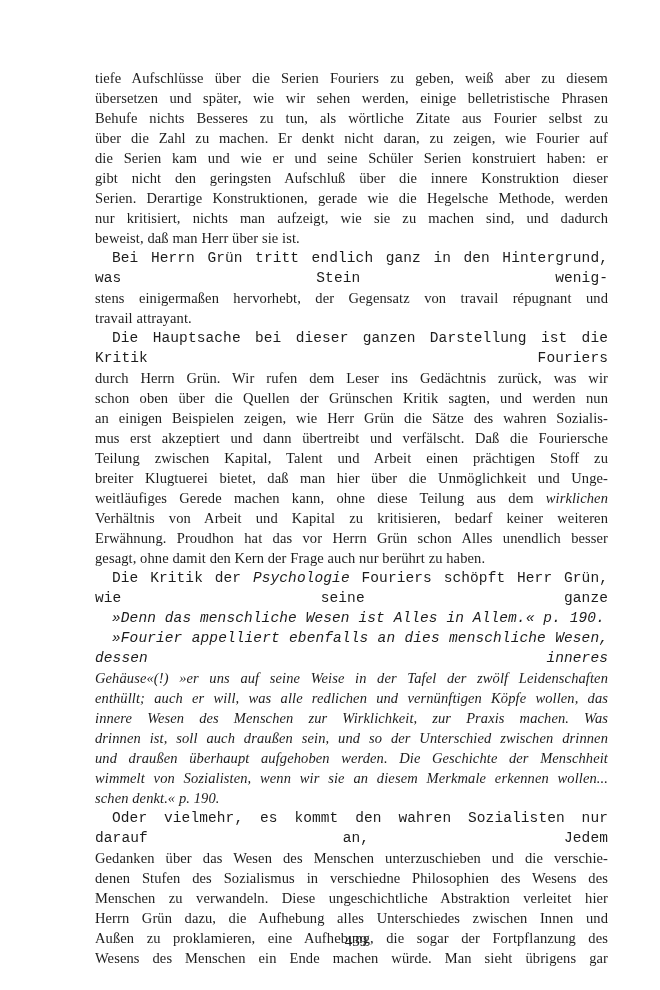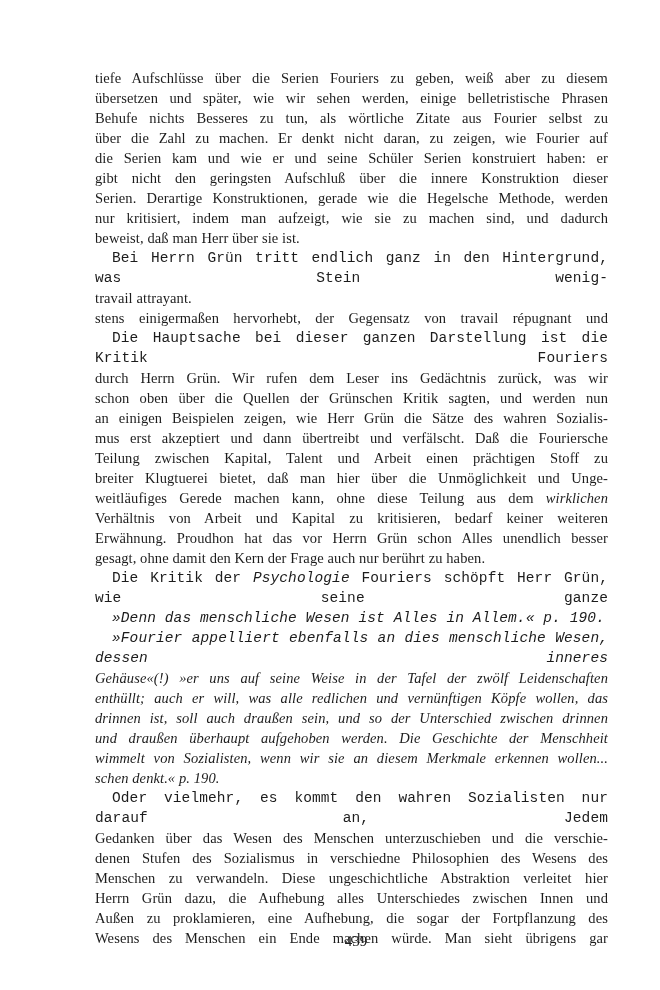--- a/index.html
+++ b/index.html
@@ -55,41 +55,42 @@
 
 <div class="page">
   <div class="textblock">
       <div class="line"><span>tiefe Aufschlüsse über die Serien Fouriers zu geben, weiß aber zu diesem</span></div>
       <div class="line"><span>übersetzen und später, wie wir sehen werden, einige belletristische Phrasen</span></div>
       <div class="line"><span>Behufe nichts Besseres zu tun, als wörtliche Zitate aus Fourier selbst zu</span></div>
       <div class="line"><span>über die Zahl zu machen. Er denkt nicht daran, zu zeigen, wie Fourier auf</span></div>
       <div class="line"><span>die Serien kam und wie er und seine Schüler Serien konstruiert haben: er</span></div>
       <div class="line"><span>gibt nicht den geringsten Aufschluß über die innere Konstruktion dieser</span></div>
       <div class="line"><span>Serien. Derartige Konstruktionen, gerade wie die Hegelsche Methode, werden</span></div>
-      <div class="line"><span>nur kritisiert, indem man aufzeigt, wie sie zu machen sind, und dadurch</span></div>
+      <div class="line"><span>nur kritisiert, nichts man aufzeigt, wie sie zu machen sind, und dadurch</span></div>
       <div class="line end"><span>beweist, daß man Herr über sie ist.</span></div>
       <div class="line indent"><span>Bei Herrn Grün tritt endlich ganz in den Hintergrund, was Stein wenig-</span></div>
+      <div class="line"><span>stens einigermaßen hervorhebt, der Gegensatz von travail répugnant und</span></div>
       <div class="line end"><span>travail attrayant.</span></div>
-      <div class="line"><span>stens einigermaßen hervorhebt, der Gegensatz von travail répugnant und</span></div>
       <div class="line indent"><span>Die Hauptsache bei dieser ganzen Darstellung ist die Kritik Fouriers</span></div>
       <div class="line"><span>durch Herrn Grün. Wir rufen dem Leser ins Gedächtnis zurück, was wir</span></div>
       <div class="line"><span>schon oben über die Quellen der Grünschen Kritik sagten, und werden nun</span></div>
       <div class="line"><span>an einigen Beispielen zeigen, wie Herr Grün die Sätze des wahren Sozialis-</span></div>
       <div class="line"><span>mus erst akzeptiert und dann übertreibt und verfälscht. Daß die Fouriersche</span></div>
       <div class="line"><span>Teilung zwischen Kapital, Talent und Arbeit einen prächtigen Stoff zu</span></div>
       <div class="line"><span>breiter Klugtuerei bietet, daß man hier über die Unmöglichkeit und Unge-</span></div>
       <div class="line"><span>weitläufiges Gerede machen kann, ohne diese Teilung aus dem </span><i>wirklichen</i></div>
       <div class="line"><span>Verhältnis von Arbeit und Kapital zu kritisieren, bedarf keiner weiteren</span></div>
       <div class="line"><span>Erwähnung. Proudhon hat das vor Herrn Grün schon Alles unendlich besser</span></div>
       <div class="line end"><span>gesagt, ohne damit den Kern der Frage auch nur berührt zu haben.</span></div>
       <div class="line indent"><span>Die Kritik der </span><i>Psychologie</i><span> Fouriers schöpft Herr Grün, wie seine ganze</span></div>
       <div class="line indent end"><i>»Denn das menschliche Wesen ist Alles in Allem.« p. 190.</i></div>
       <div class="line indent"><i>»Fourier appelliert ebenfalls an dies menschliche Wesen, dessen inneres</i></div>
       <div class="line"><i>Gehäuse«(!) »er uns auf seine Weise in der Tafel der zwölf Leidenschaften</i></div>
       <div class="line"><i>enthüllt; auch er will, was alle redlichen und vernünftigen Köpfe wollen, das</i></div>
+      <div class="line"><i>innere Wesen des Menschen zur Wirklichkeit, zur Praxis machen. Was</i></div>
       <div class="line"><i>drinnen ist, soll auch draußen sein, und so der Unterschied zwischen drinnen</i></div>
       <div class="line"><i>und draußen überhaupt aufgehoben werden. Die Geschichte der Menschheit</i></div>
       <div class="line"><i>wimmelt von Sozialisten, wenn wir sie an diesem Merkmale erkennen wollen...</i></div>
       <div class="line end"><i>schen denkt.« p. 190.</i></div>
       <div class="line indent"><span>Oder vielmehr, es kommt den wahren Sozialisten nur darauf an, Jedem</span></div>
       <div class="line"><span>Gedanken über das Wesen des Menschen unterzuschieben und die verschie-</span></div>
       <div class="line"><span>denen Stufen des Sozialismus in verschiedne Philosophien des Wesens des</span></div>
       <div class="line"><span>Menschen zu verwandeln. Diese ungeschichtliche Abstraktion verleitet hier</span></div>
       <div class="line"><span>Herrn Grün dazu, die Aufhebung alles Unterschiedes zwischen Innen und</span></div>
       <div class="line"><span>Außen zu proklamieren, eine Aufhebung, die sogar der Fortpflanzung des</span></div>

